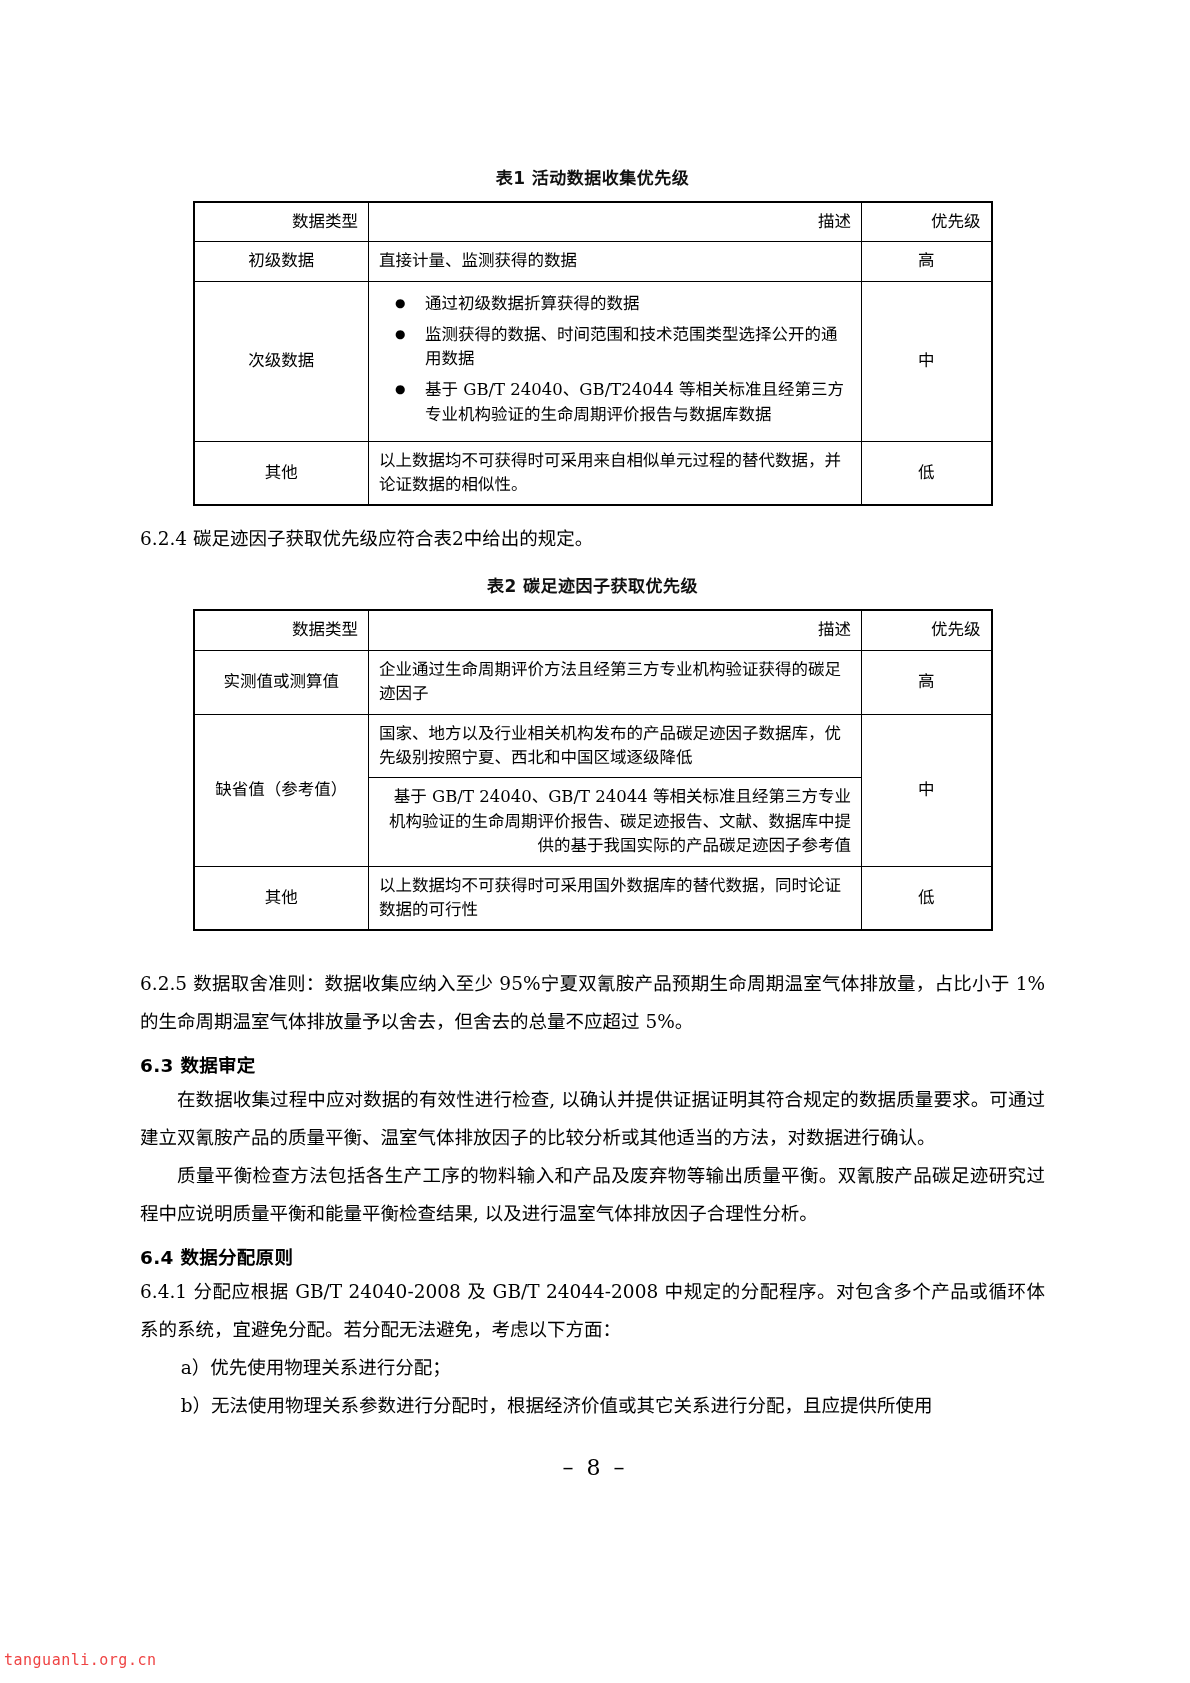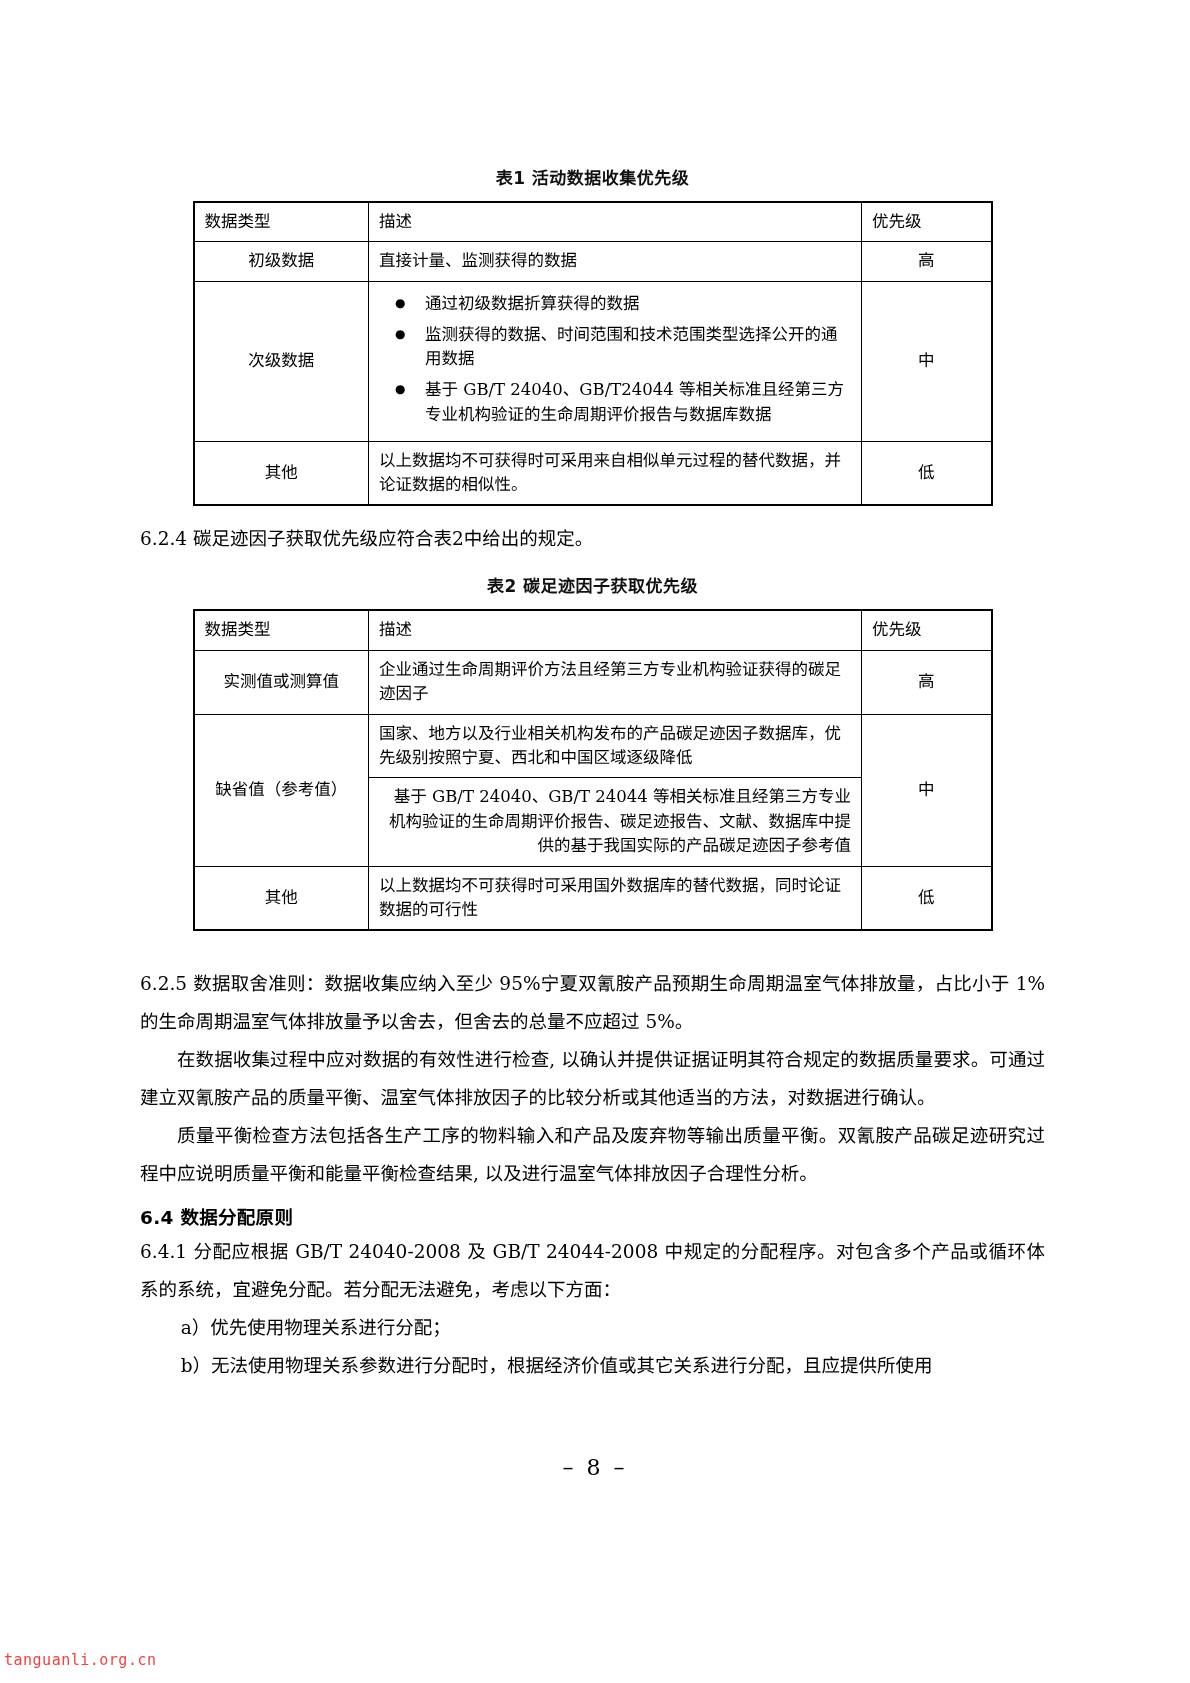--- a/index.html
+++ b/index.html
@@ -54,21 +54,21 @@
   table.doc-table th {
     border: 1px solid #000;
     padding: 7px 10px;
     font-size: 16.5px;
     line-height: 1.48;
     vertical-align: middle;
     font-weight: normal;
     color: #000;
   }
   table.doc-table thead td {
-    text-align: left;
+    text-align: right;
   }
   .col-type   { width: 175px; text-align: center; }
   .col-desc   { }
   .col-prio   { width: 130px; text-align: center; }
 
   td.cell-center { text-align: center; }
   td.cell-left   { text-align: left; }
 
   
   .sub-split td { border-top: 1px solid #000; text-align: right; }
@@ -233,20 +233,21 @@
           <td class="cell-left">以上数据均不可获得时可采用国外数据库的替代数据，同时论证数据的可行性</td>
           <td class="cell-center">低</td>
         </tr>
       </tbody>
     </table>
 
     <div class="spacer-lg"></div>
 
     <p class="para">6.2.5 数据取舍准则：数据收集应纳入至少 95%宁夏双氰胺产品预期生命周期温室气体排放量，占比小于 1%的生命周期温室气体排放量予以舍去，但舍去的总量不应超过 5%。</p>
 
+    <h2 class="heading">6.3 数据审定</h2>
 
     <p class="para indent">在数据收集过程中应对数据的有效性进行检查, 以确认并提供证据证明其符合规定的数据质量要求。可通过建立双氰胺产品的质量平衡、温室气体排放因子的比较分析或其他适当的方法，对数据进行确认。</p>
 
     <p class="para indent">质量平衡检查方法包括各生产工序的物料输入和产品及废弃物等输出质量平衡。双氰胺产品碳足迹研究过程中应说明质量平衡和能量平衡检查结果, 以及进行温室气体排放因子合理性分析。</p>
 
     <h2 class="heading">6.4 数据分配原则</h2>
 
     <p class="para">6.4.1 分配应根据 GB/T 24040-2008 及 GB/T 24044-2008 中规定的分配程序。对包含多个产品或循环体系的系统，宜避免分配。若分配无法避免，考虑以下方面：</p>
 
     <p class="list-item">a）优先使用物理关系进行分配；</p>

